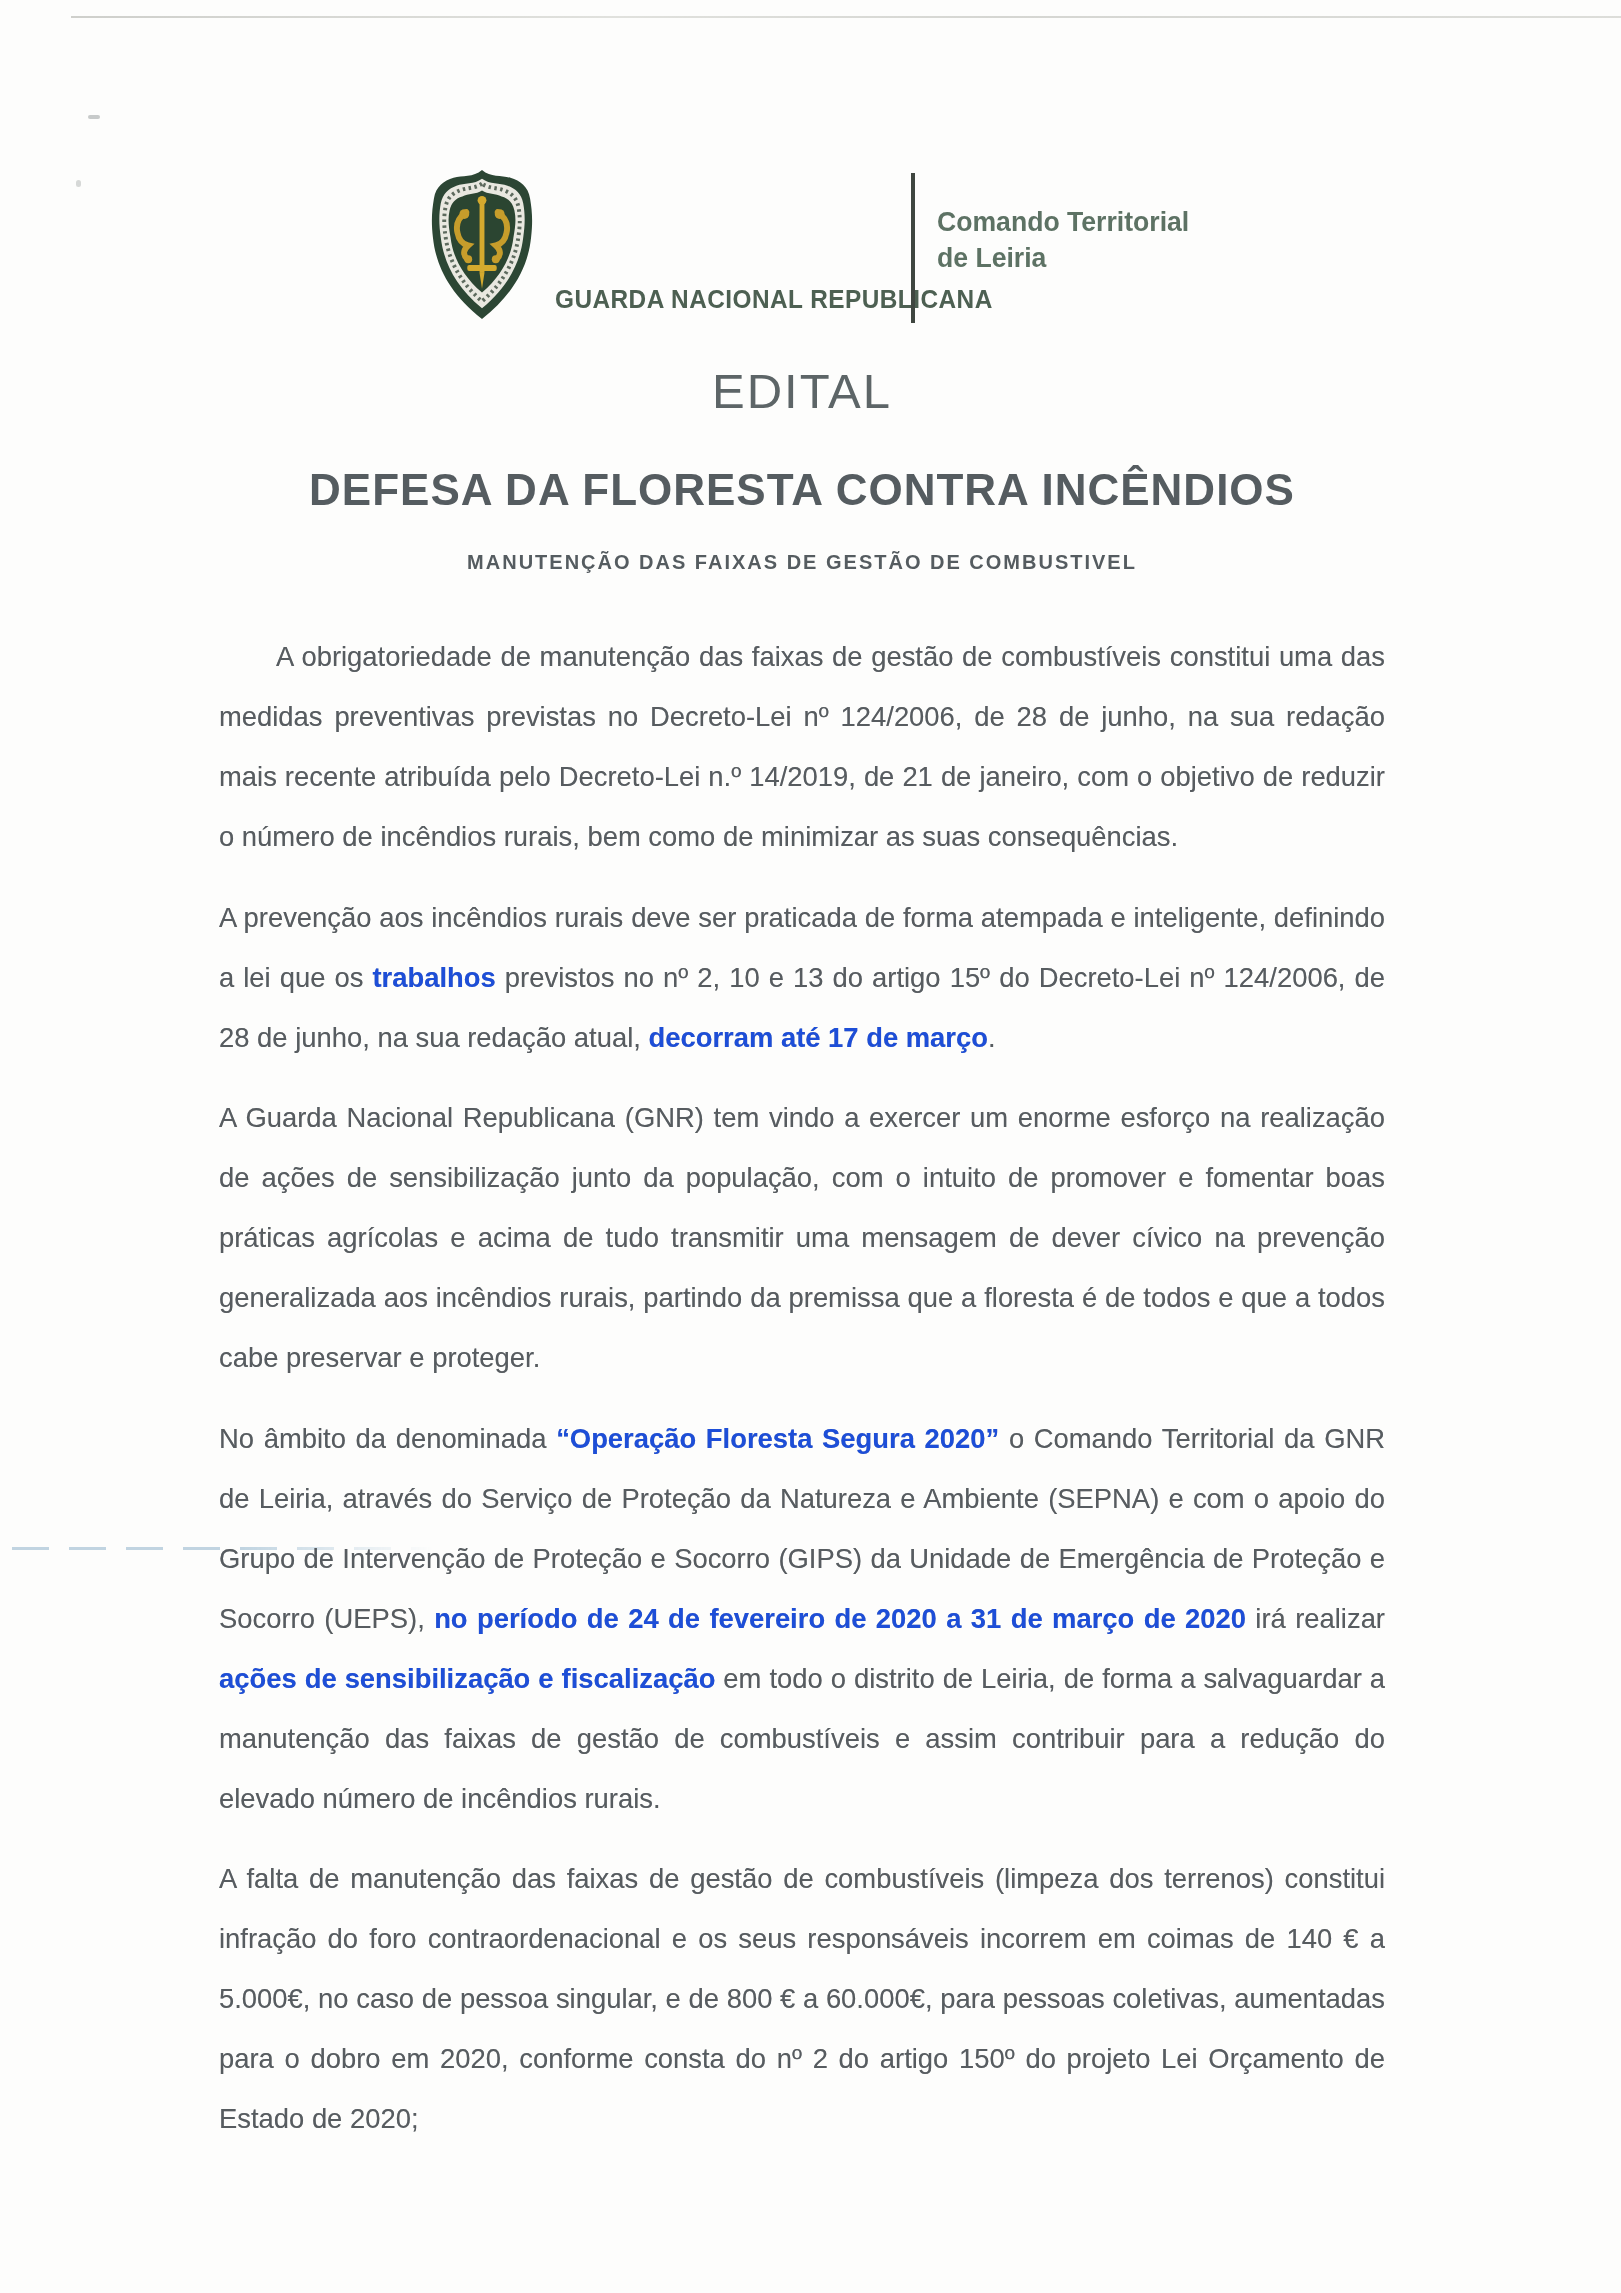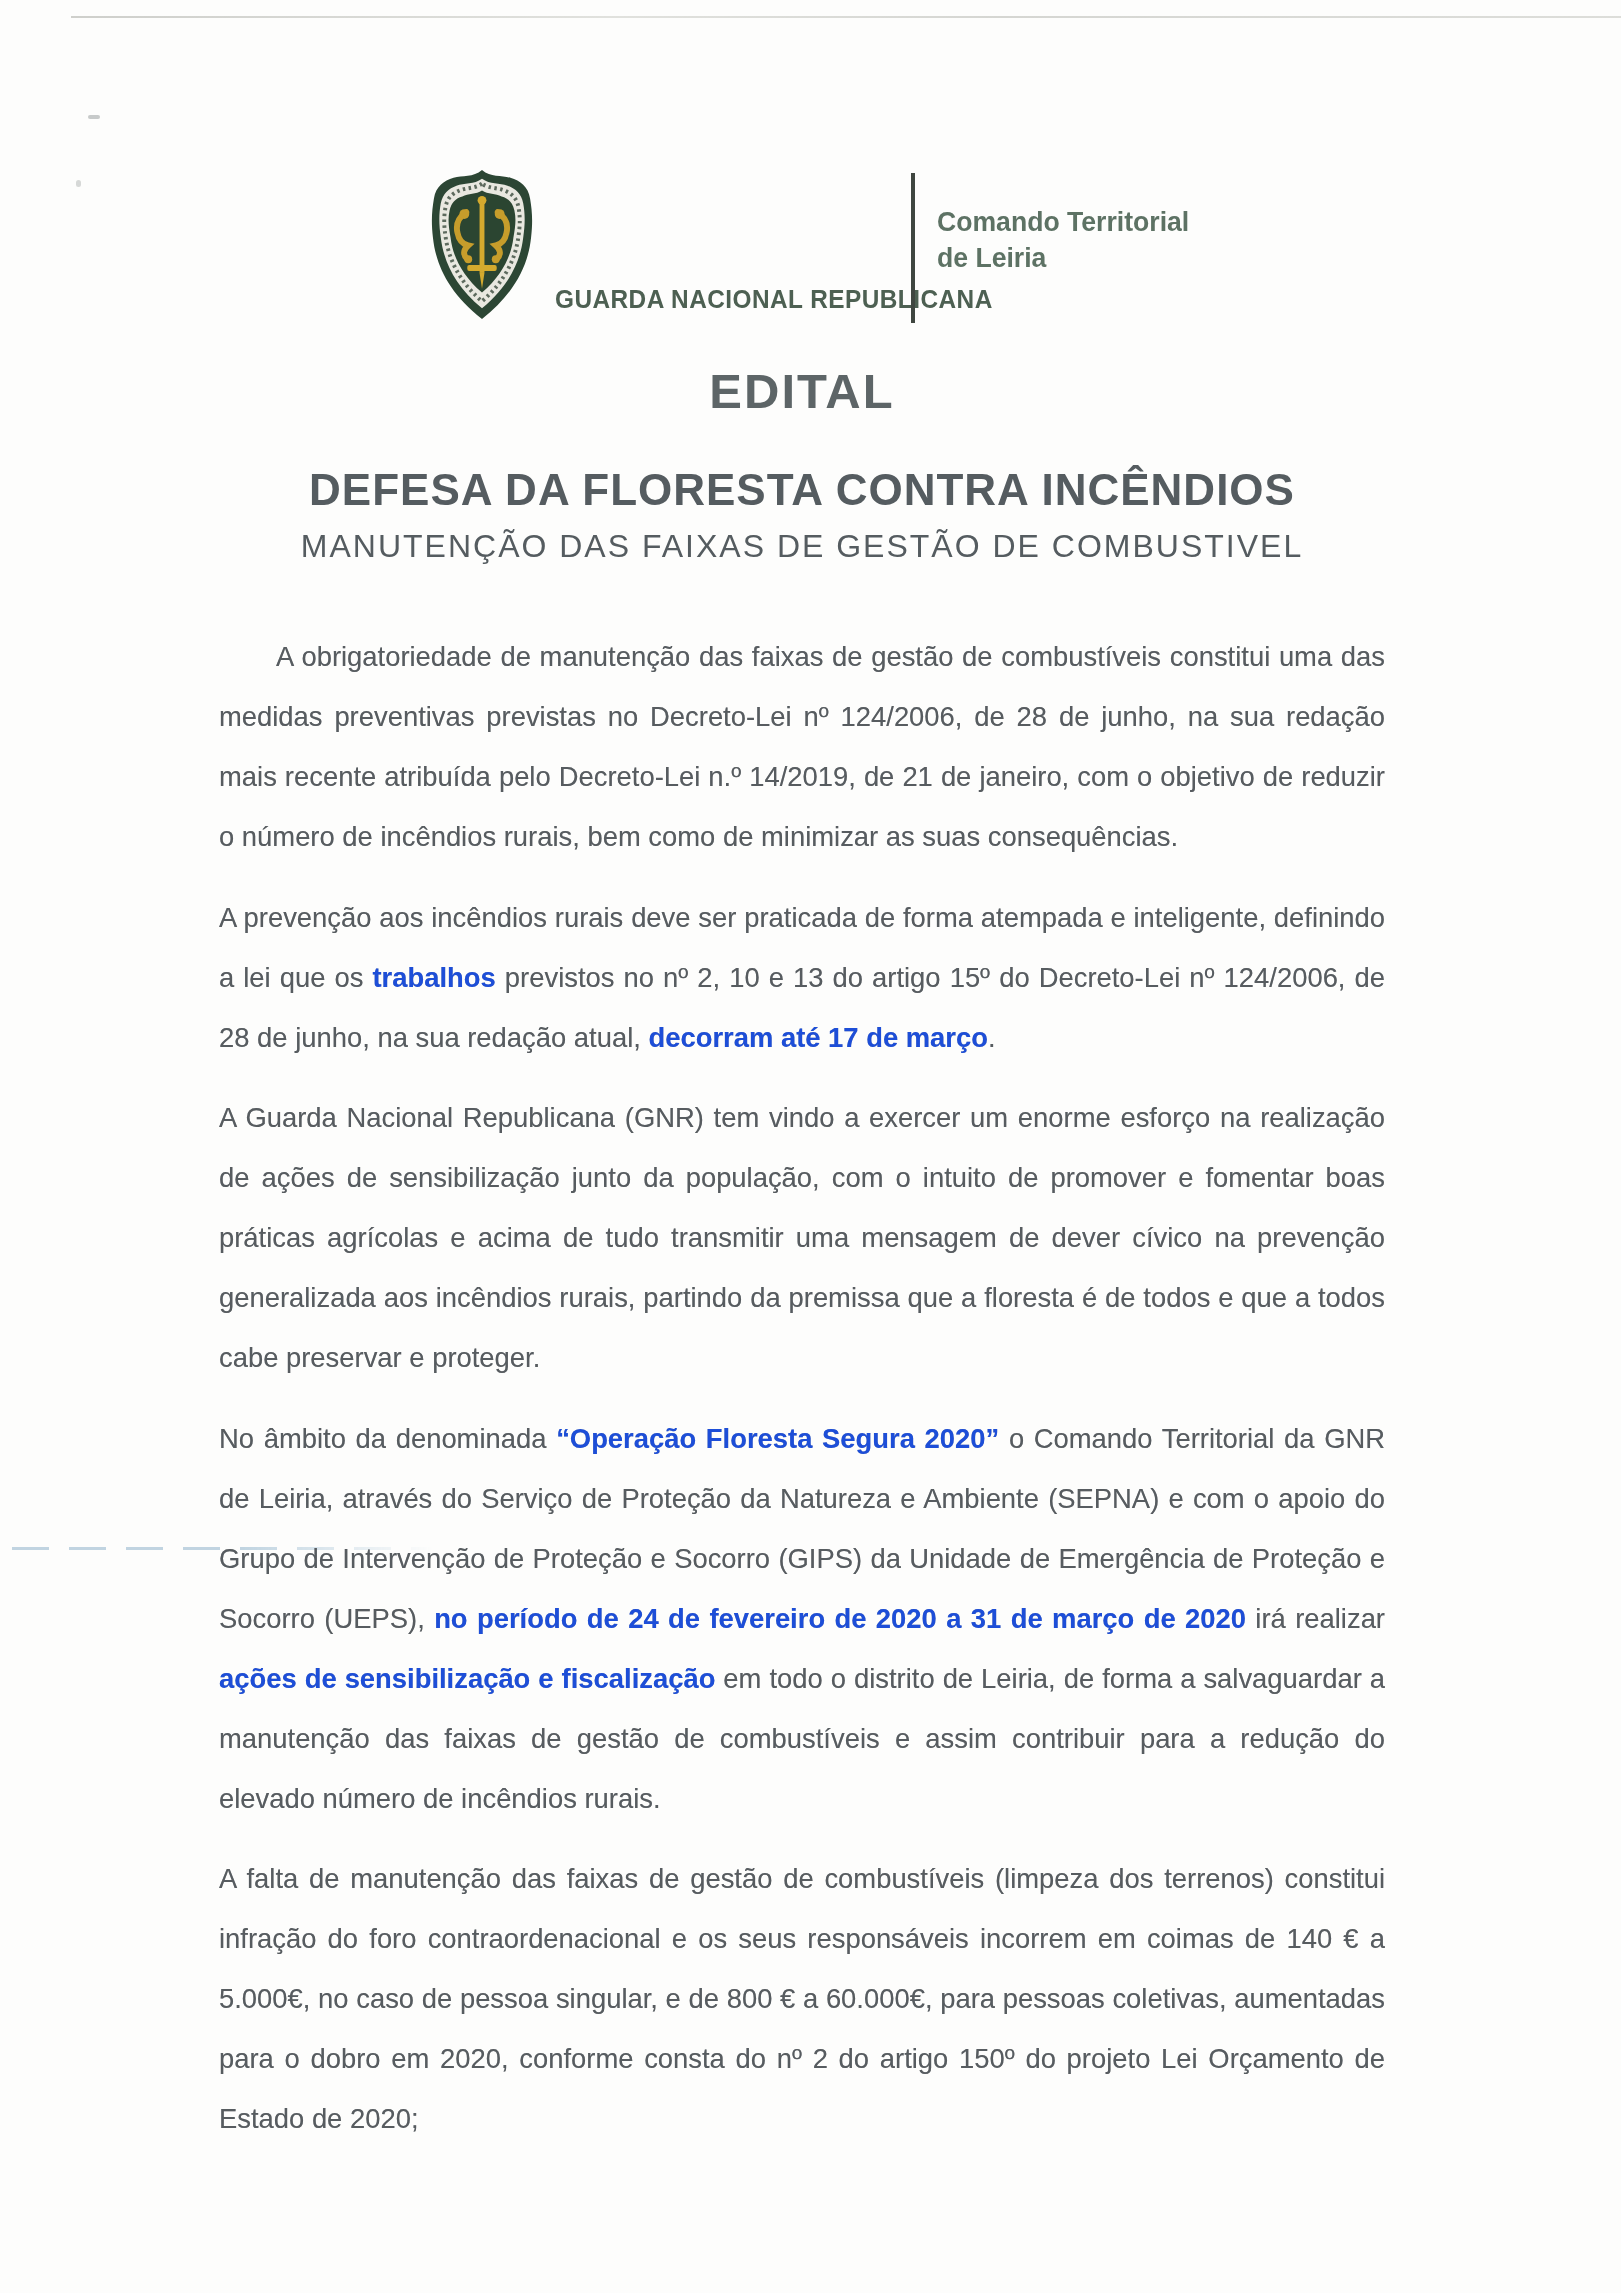--- a/index.html
+++ b/index.html
@@ -47,23 +47,23 @@
     background:#3f4640;
   }
   .command-name{
     position:absolute;left:937px;top:204px;
     font-size:28px;font-weight:bold;line-height:36px;
     color:#5d7264;white-space:nowrap;
     transform:scaleX(.95);transform-origin:left top;
   }
   
   .title-block{position:absolute;left:219px;width:1166px;text-align:center;}
-  .title-main{top:363px;font-size:49px;font-weight:bold;letter-spacing:2px;color:#5d6567;}
+  .title-main{top:363px;font-size:49px;font-weight:normal;letter-spacing:2px;color:#5d6567;}
   .title-sub{top:465px;font-size:44px;font-weight:bold;letter-spacing:1px;color:#555c60;}
-  .title-subsub{top:528px;font-size:32px;font-weight:normal;letter-spacing:2px;color:#555c60;}
+  .title-subsub{top:551px;font-size:20px;font-weight:bold;letter-spacing:2px;color:#555c60;}
   
   .body-text{
     position:absolute;left:219px;top:627px;width:1166px;
     font-size:27.4px;line-height:60px;color:#575c60;
     text-align:justify;
     text-shadow:0 0 0.6px rgba(87,92,96,.45);
   }
   .body-text p{margin:0 0 20.6px 0;}
   .body-text p.indent{text-indent:57px;}
   .body-text .bold{font-weight:bold;color:#1d4ed8;}

